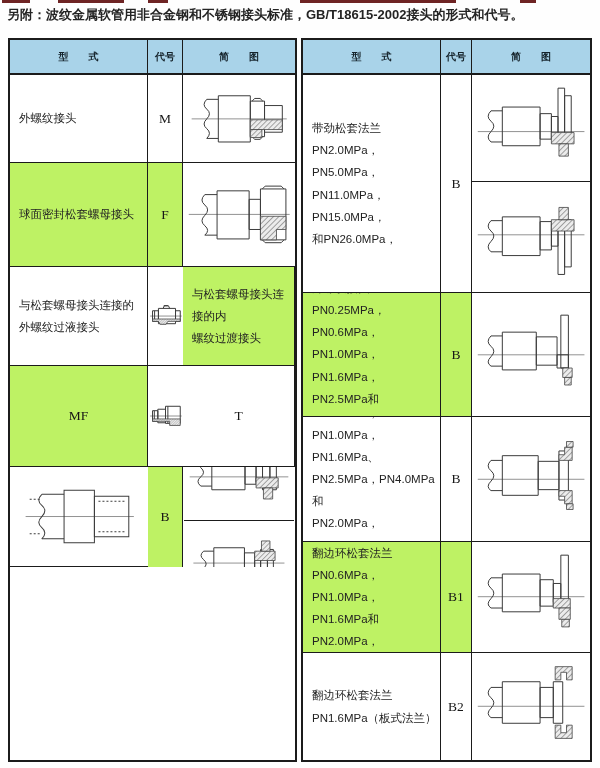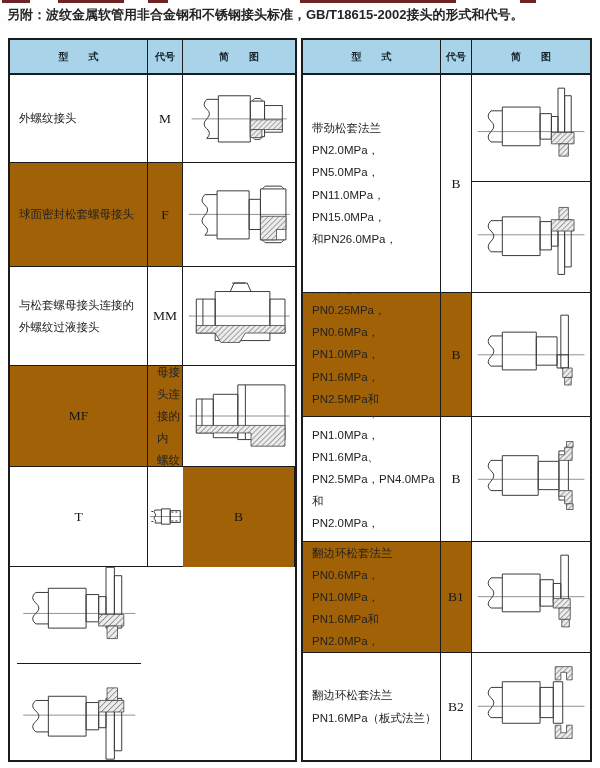--- a/index.html
+++ b/index.html
@@ -17,21 +17,21 @@
   .c{border-right:1px solid #1b1b1b;border-bottom:1px solid #1b1b1b;box-sizing:border-box;
      overflow:hidden;}
   .lc{border-right:none;} .lr{border-bottom:none;}
   .hd{background:#a9d3e9;display:flex;align-items:center;justify-content:center;
       font-size:10px;font-weight:600;color:#16242c;border-bottom-width:2px;}
   .ty{display:flex;align-items:center;padding:4px 2px 4px 9px;font-size:11.5px;
       line-height:1.92;white-space:pre-line;color:#222;}
   .cd{display:flex;align-items:center;justify-content:center;
       font-family:"Liberation Serif","DejaVu Serif",serif;font-size:13.5px;color:#161616;}
   .dg{display:flex;align-items:center;justify-content:center;background:#fff;}
-  .hl{background:#a16207;}
+  .hl{background:#bef264;}
   .split{display:flex;flex-direction:column;padding:0;}
   .split .sub{flex:1;display:flex;align-items:center;justify-content:center;}
   .split .sub.first{border-bottom:1px solid #1b1b1b;}
   svg.diag{display:block;width:96%;height:94%;}
   .diag *{vector-effect:non-scaling-stroke;}
 </style>
 </head>
 <body>
 
 <div id="stage">
@@ -88,39 +88,38 @@
           <rect x="68" y="30" width="12" height="32"></rect>
           <rect x="80" y="19" width="27" height="54"></rect>
           <path d="M82 19 l3 -3 h17 l3 3 M82 73 l3 3 h17 l3 -3"></path>
         </g>
         <path d="M80 48 h27 v14 h-10 v11 h-17 z" fill="url(#hat)" stroke="#444" stroke-width="0.8"></path>
       </svg>
     </div>
 
     <div class="c ty">与松套螺母接头连接的
 外螺纹过液接头</div>
-    <div class="c cd">MM</div>
     <div class="c dg lc">
       <svg class="diag" viewBox="0 0 114 92">
         <line x1="4" y1="46" x2="111" y2="46" stroke="#767676" stroke-width="0.8"></line>
         <g stroke="#3c3c3c" fill="none" stroke-width="1">
           <rect x="12" y="28" width="20" height="36"></rect>
           <line x1="19" y1="28" x2="19" y2="64"></line>
           <rect x="32" y="20" width="58" height="52"></rect>
           <path d="M48 20 l4 -9 h14 l4 9"></path>
           <path d="M50 11 h14"></path>
           <rect x="90" y="28" width="16" height="36"></rect>
         </g>
         <path d="M12 56 H106 V64 H64 L58 74 H38 L32 64 H12 Z" fill="url(#hat)" stroke="#444" stroke-width="0.8"></path>
       </svg>
     </div>
 
-    <div class="c cd hl">MF</div>
     <div class="c ty hl">与松套螺母接头连接的内
 螺纹过渡接头</div>
+    <div class="c cd hl">MF</div>
     <div class="c dg lc">
       <svg class="diag" viewBox="0 0 114 92">
         <line x1="4" y1="46" x2="111" y2="46" stroke="#767676" stroke-width="0.8"></line>
         <g stroke="#3c3c3c" fill="none" stroke-width="1">
           <rect x="12" y="28" width="18" height="36"></rect>
           <line x1="18" y1="28" x2="18" y2="64"></line>
           <rect x="30" y="23" width="26" height="46"></rect>
           <rect x="56" y="13" width="50" height="58"></rect>
           <line x1="64" y1="13" x2="64" y2="71"></line>
         </g>

